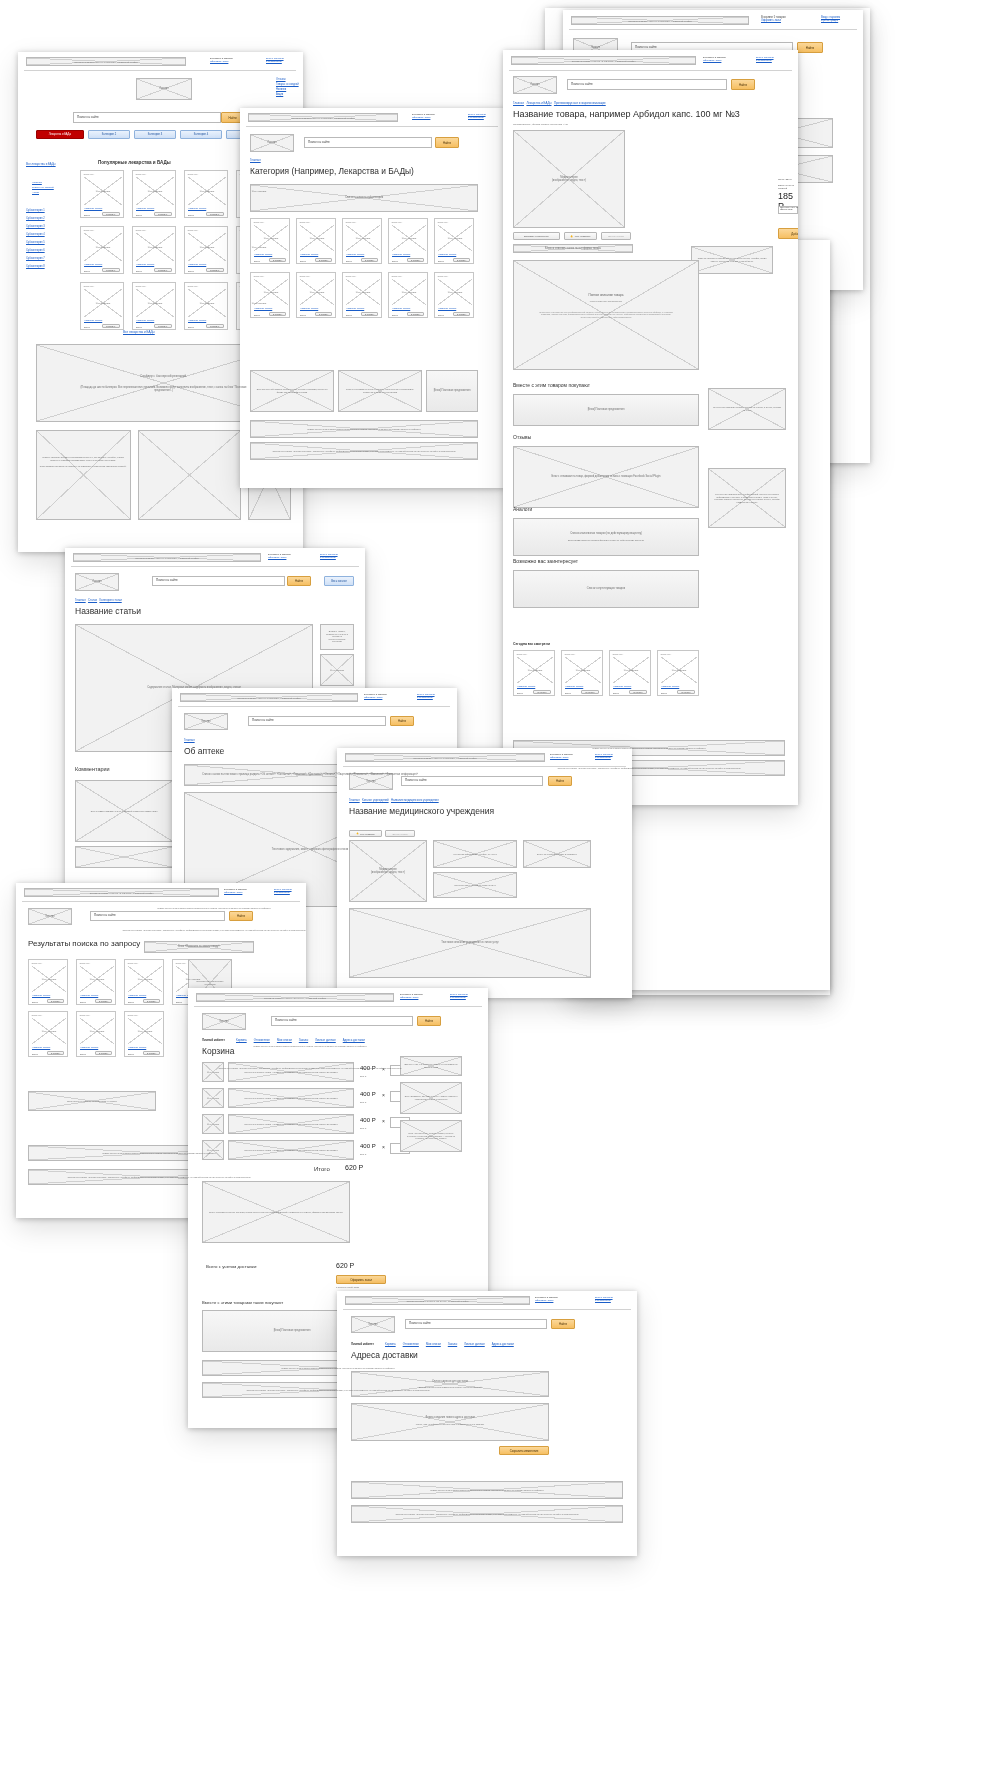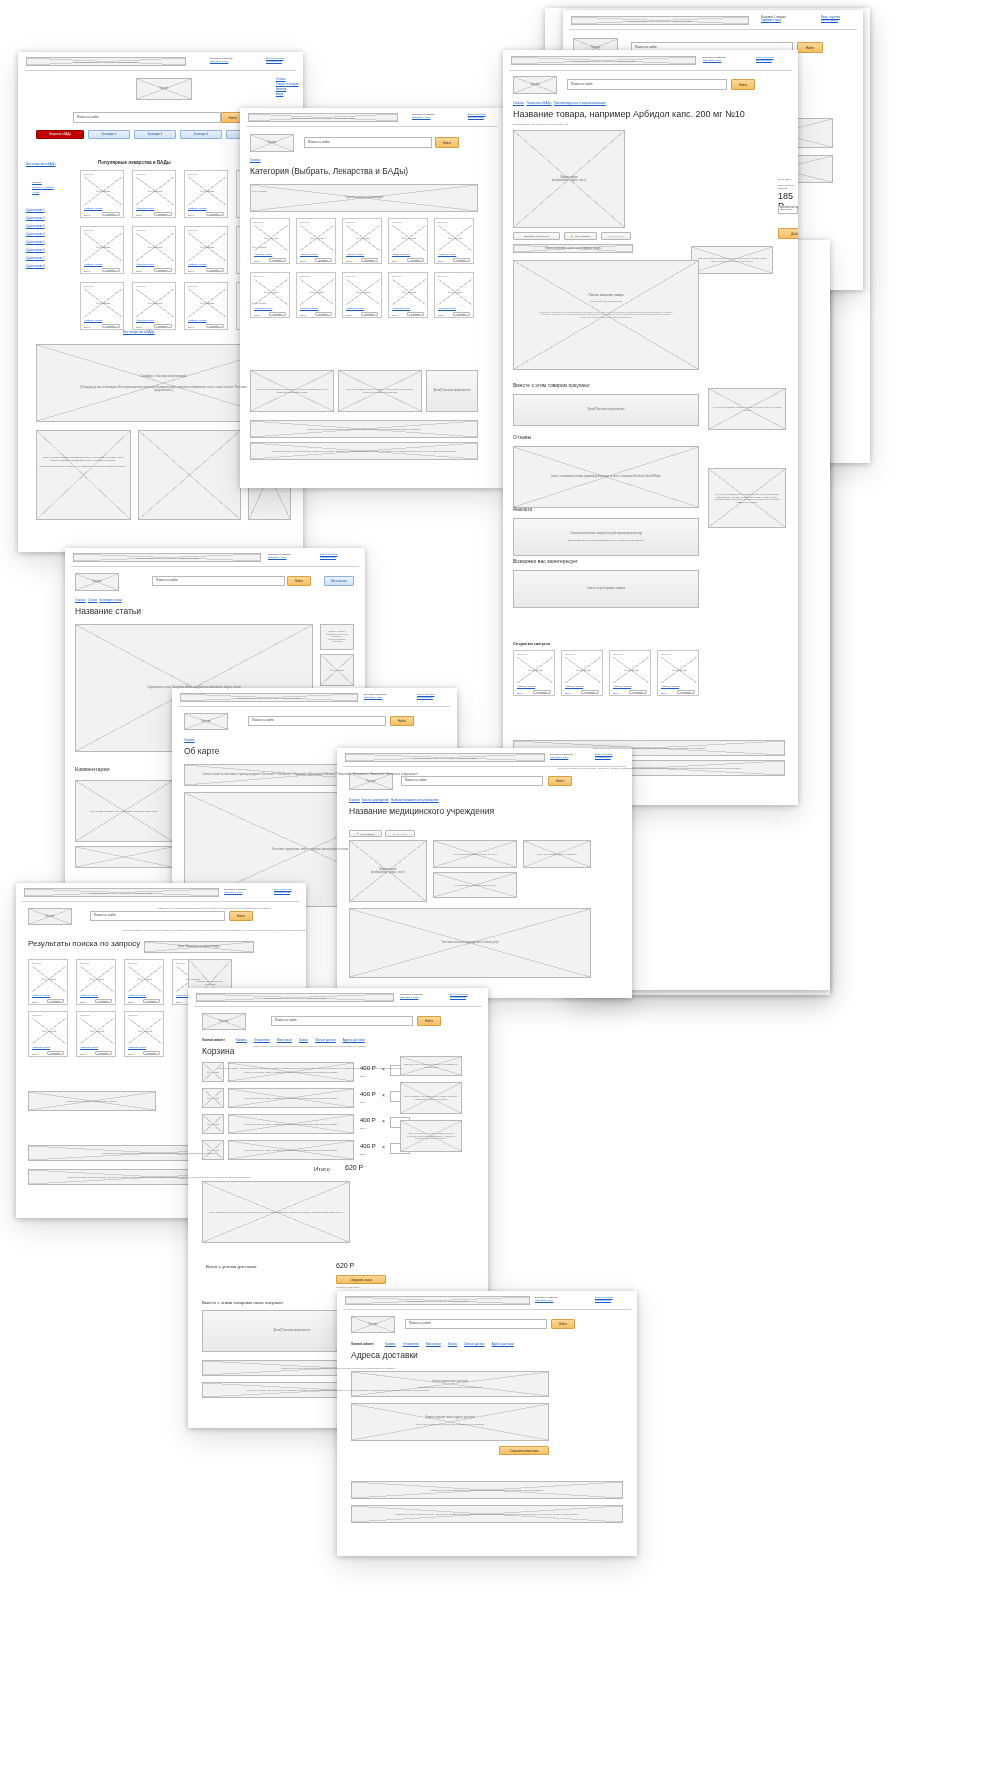--- a/index.html
+++ b/index.html
@@ -357,21 +357,21 @@
       <div class="box white abs" style="left:64px;top:29px;width:128px;height:11px;">
         <div class="lbl t3" style="text-align:left;padding-left:3px;color:#444;">Поиск на сайте</div>
       </div>
       <div class="btn-orange abs" style="left:195px;top:29px;width:24px;height:11px;font-size:2.8px;">
         <span>Найти</span>
       </div>
 
       <div class="abs" style="left:10px;top:50px;font-size:2.8px;">
         <span class="lnk">Главная</span>
       </div>
-      <div class="abs h1" style="left:10px;top:58px;font-size:8.4px;color:#2e2e2e;">Категория (Выбрать, Лекарства и БАДы)</div>
+      <div class="abs h1" style="left:10px;top:58px;font-size:8.4px;color:#2e2e2e;">Категория (Например, Лекарства и БАДы)</div>
 
       <div class="box x abs" style="left:10px;top:76px;width:228px;height:28px;">
         <div class="lbl t25">Список ссылок на субкатегории</div>
       </div>
 
       <div id="cat-grid">
           <div class="prod" style="left: 10px; top: 110px; width: 40px; height: 46px;">
     <div style="position:absolute;left:2px;top:1.5px;font-size:1.9px;color:#8b8b8b;">«избранное»</div>
     <div class="box x" style="position:absolute;left:3px;top:6px;width:34px;height:26px;border:none;background:transparent;">
       <div class="lbl" style="font-size:2.2px;">Фото упаковки</div>
@@ -502,21 +502,21 @@
       </div>
       <div class="box white abs" style="left:64px;top:29px;width:160px;height:11px;">
         <div class="lbl t3" style="text-align:left;padding-left:3px;color:#444;">Поиск на сайте</div>
       </div>
       <div class="btn-orange abs" style="left:228px;top:29px;width:24px;height:11px;font-size:2.8px;">
         <span>Найти</span>
       </div>
 
       <div id="prod-breadcrumb" style="position:absolute;left:10px;top:51px;font-size:2.9px;"><span class="lnk">Главная</span><span> &nbsp; </span><span class="lnk">Лекарства и БАДы</span><span> &nbsp; </span><span class="lnk">Противовирусные и жаропонижающие</span></div>
 
-      <div class="abs h1" style="left:10px;top:59px;font-size:9px;color:#2b2b2b;">Название товара, например Арбидол капс. 200 мг №10</div>
+      <div class="abs h1" style="left:10px;top:59px;font-size:9px;color:#2b2b2b;">Название товара, например Арбидол капс. 100 мг №3</div>
       <div class="abs" style="left:10px;top:73px;font-size:2.5px;color:#777;">Производитель, форма товара: Лекарства (АО)</div>
 
       <div class="box x abs" style="left:10px;top:80px;width:112px;height:98px;">
         <div class="lbl t25" style="white-space:pre-line;">Медиагалерея
 (изображения, видео, текст)</div>
       </div>
 
       <div class="abs" style="left:275px;top:128px;font-size:2.5px;color:#555;">Цена: 250 Р</div>
       <div class="abs" style="left:275px;top:134px;font-size:2.5px;color:#555;">Ваша цена со скидкой</div>
       <div class="abs" style="left:275px;top:141px;font-size:9px;color:#222;">185 Р</div>
@@ -710,21 +710,21 @@
       <div class="box white abs" style="left:76px;top:28px;width:138px;height:10px;">
         <div class="lbl t3" style="text-align:left;padding-left:3px;color:#444;">Поиск на сайте</div>
       </div>
       <div class="btn-orange abs" style="left:218px;top:28px;width:24px;height:10px;font-size:2.8px;">
         <span>Найти</span>
       </div>
 
       <div class="abs" style="left:12px;top:50px;font-size:2.8px;">
         <span class="lnk">Главная</span>
       </div>
-      <div class="abs h1" style="left:12px;top:58px;font-size:8.5px;color:#2e2e2e;">Об карте</div>
+      <div class="abs h1" style="left:12px;top:58px;font-size:8.5px;color:#2e2e2e;">Об аптеке</div>
 
       <div class="box x abs" style="left:12px;top:76px;width:252px;height:22px;">
         <div class="lbl t25">Список ссылок на текстовые страницы раздела «Об аптеке»: «Контакты», «Гарантии», «Доставка», «Оплата», «Лицензии», «Реквизиты», «Вакансии», «Контактная информация»</div>
       </div>
       <div class="box x abs" style="left:12px;top:104px;width:252px;height:115px;">
         <div class="lbl t25">Текстовое содержание, может содержать фотографии и списки</div>
       </div>
 
       <div class="box x abs" style="left:12px;top:350px;width:252px;height:16px;">
         <div class="lbl t2">Список ссылок на категории и субкатегории каталога товаров. Ссылки на страницы со списком товаров по алфавиту</div>

